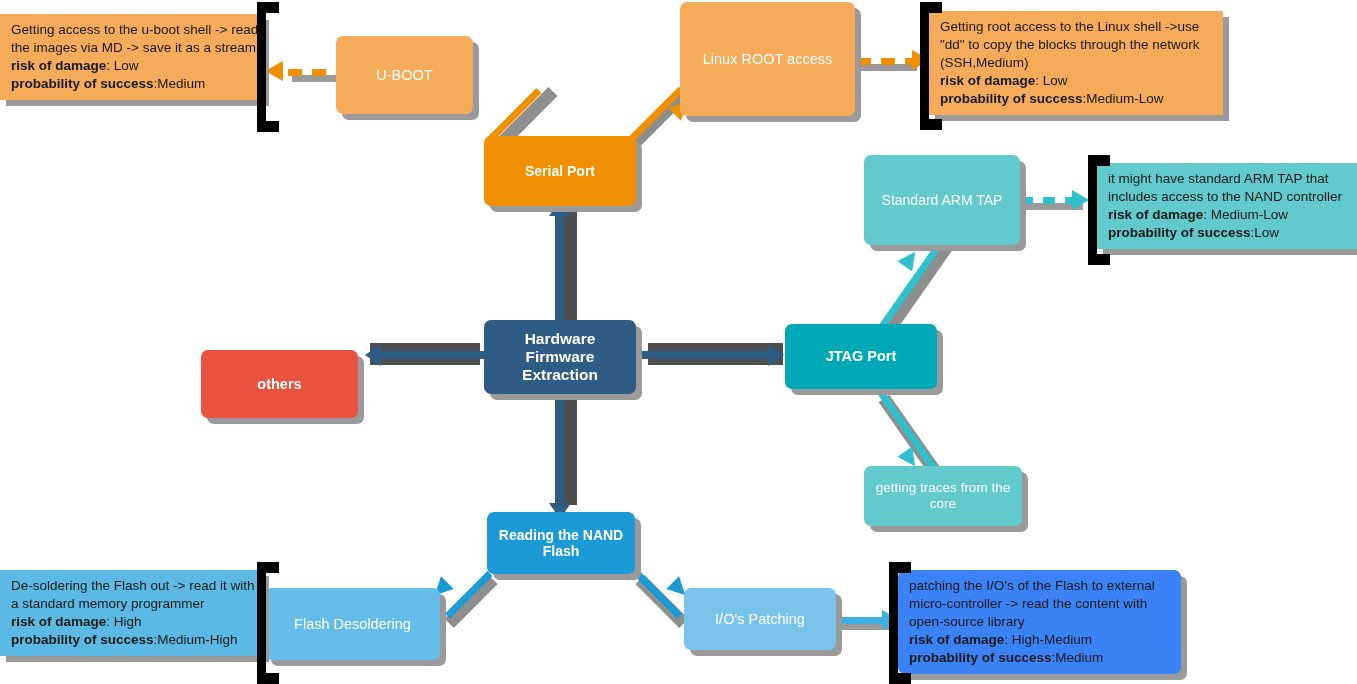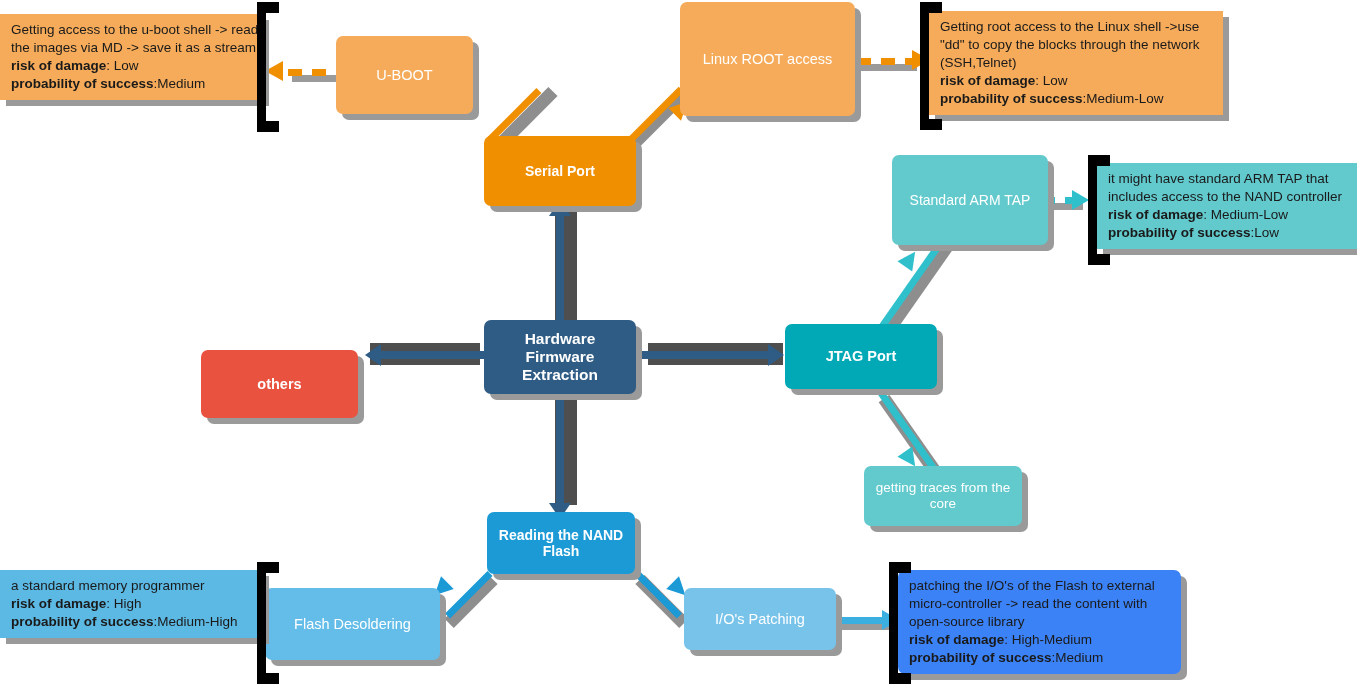--- a/index.html
+++ b/index.html
@@ -158,21 +158,21 @@
   </div>
 
   <div class="node bold" style="left:785px; top:324px; width:152px; height:65px; background:#00a9b5; font-size:14.5px;">
     <span>JTAG Port</span>
   </div>
 
   <div class="node" style="left:680px; top:2px; width:175px; height:114px; background:#f5ab5a; font-size:14.5px;">
     <span>Linux ROOT access</span>
   </div>
 
-  <div class="node" style="left:864px; top:155px; width:156px; height:90px; background:#62c9cd; font-size:14px;margin-left:28px;">
+  <div class="node" style="left:864px; top:155px; width:156px; height:90px; background:#62c9cd; font-size:14px;">
     <span>Standard ARM TAP</span>
   </div>
 
   <div class="node" style="left:864px; top:466px; width:158px; height:60px; background:#62c9cd; font-size:13.5px;">
     <span>getting traces from the<br>core</span>
   </div>
 
   <div class="node bold" style="left:487px; top:512px; width:148px; height:62px; background:#1b9ad6; font-size:14px;">
     <span>Reading the NAND<br>Flash</span>
   </div>
@@ -194,35 +194,36 @@
     <div class="ln">Getting access to the u-boot shell -&gt; read</div>
     <div class="ln">the images via MD -&gt; save it as  a stream</div>
     <div class="ln"><b>risk of damage</b><span>: Low</span></div>
     <div class="ln"><b>probability of success</b><span>:Medium</span></div>
   </div>
 
   <div class="bracket" style="left:920px; top:2px; height:128px;"></div>
   <div class="note" style="left:929px; top:11px; width:294px; background:#f5ab5a;">
     <div class="ln">Getting root access to the Linux shell -&gt;use</div>
     <div class="ln">"dd" to copy the blocks through the network</div>
-    <div class="ln">(SSH,Telnet)</div>
+    <div class="ln">(SSH,Medium)</div>
     <div class="ln"><b>risk of damage</b><span>: Low</span></div>
     <div class="ln"><b>probability of success</b><span>:Medium-Low</span></div>
   </div>
 
   <div class="bracket" style="left:1088px; top:155px; height:110px;"></div>
   <div class="note" style="left:1097px; top:163px; width:260px; background:#62c9cd;">
     <div class="ln">it might have standard ARM TAP that</div>
     <div class="ln">includes access to the NAND controller</div>
     <div class="ln"><b>risk of damage</b><span>: Medium-Low</span></div>
     <div class="ln"><b>probability of success</b><span>:Low</span></div>
   </div>
 
   <div class="bracket" style="left:257px; top:562px; height:122px;"></div>
   <div class="note" style="left:0px; top:570px; width:263px; background:#5cb9e4;">
+    <div class="ln">De-soldering the Flash out -&gt; read it with</div>
     <div class="ln">a standard memory programmer</div>
     <div class="ln"><b>risk of damage</b><span>: High</span></div>
     <div class="ln"><b>probability of success</b><span>:Medium-High</span></div>
   </div>
 
   <div class="bracket" style="left:889px; top:562px; height:122px;"></div>
   <div class="note" style="left:898px; top:570px; width:283px; background:#3b82f6;border-radius:7px;">
     <div class="ln">patching the I/O's of the Flash to external</div>
     <div class="ln">micro-controller -&gt; read the content with</div>
     <div class="ln">open-source library</div>

